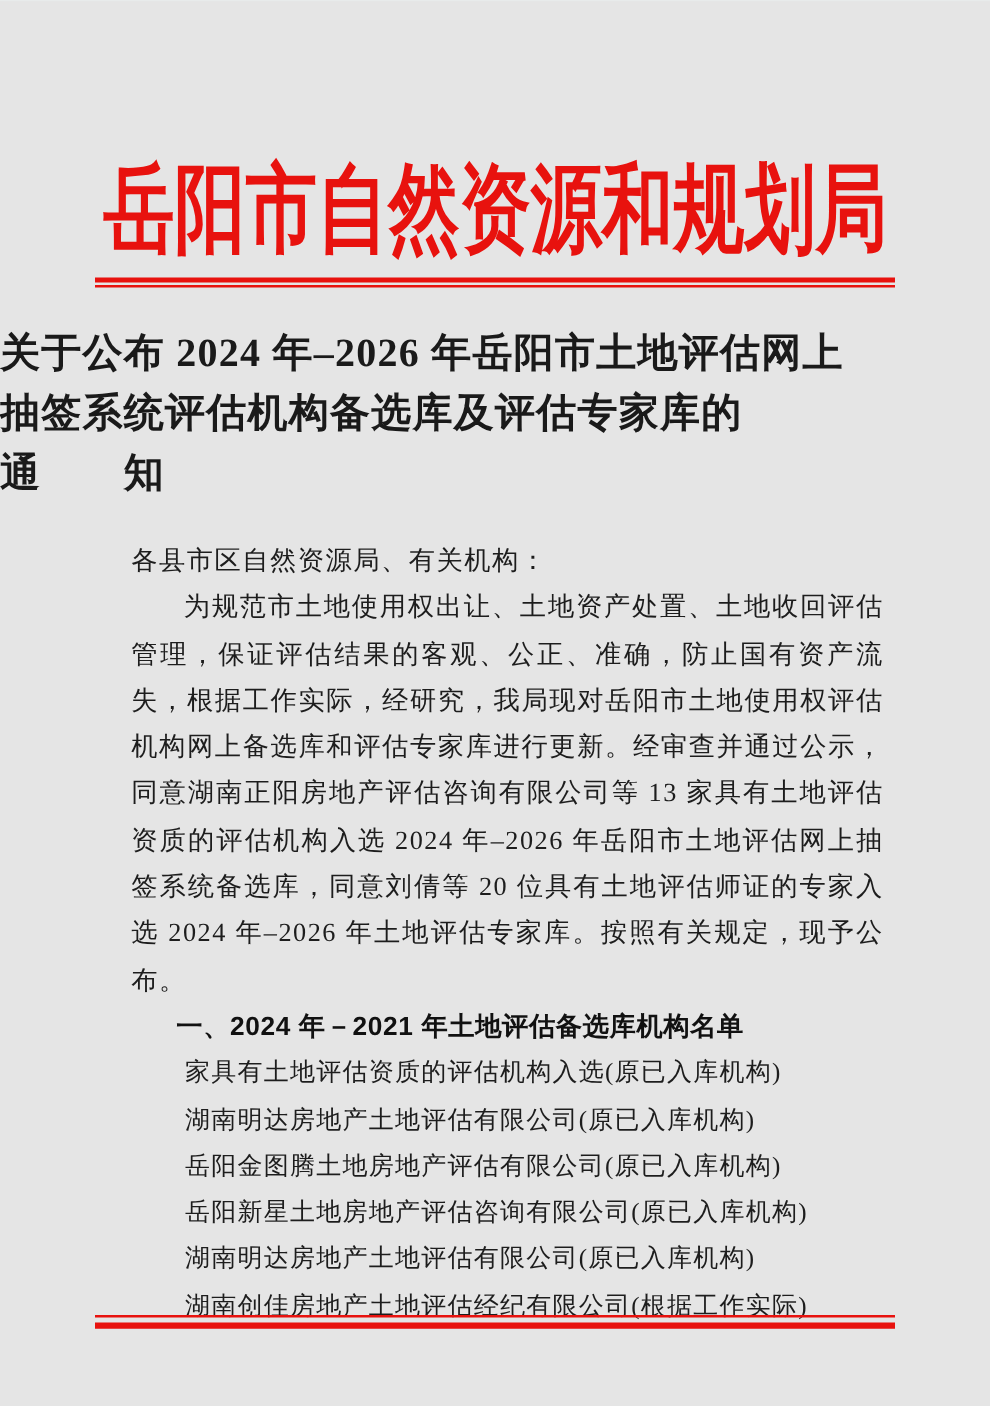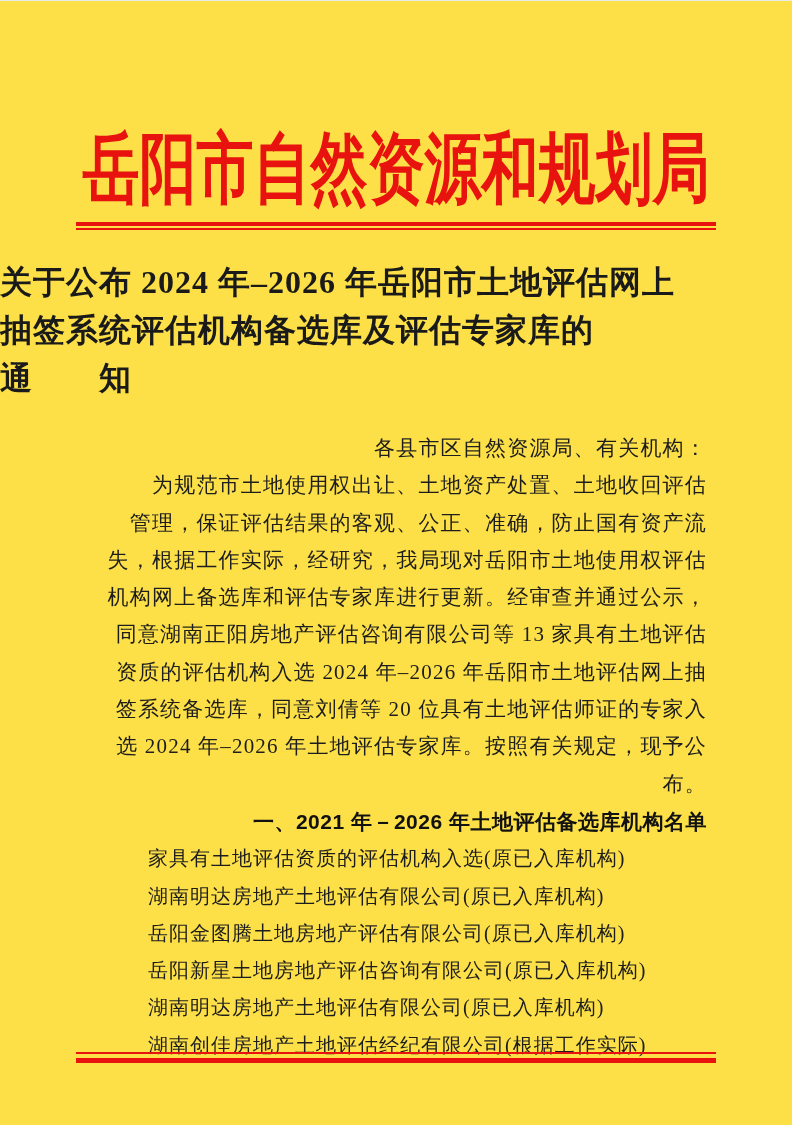--- a/index.html
+++ b/index.html
@@ -5,21 +5,21 @@
   html, body {
     margin: 0;
     padding: 0;
     background: #ffffff;
     font-family: "Liberation Serif", "DejaVu Serif", serif;
   }
   .page {
     position: relative;
     width: 792px;
     height: 1125px;
-    background: #fde047;
+    background: #e5e5e5;
     overflow: hidden;
   }
   .scan-edge {
     position: absolute;
     top: 0; left: 0; right: 0;
     height: 1px;
     background: #e8ebeb;
   }
   
   .agency {
@@ -65,21 +65,21 @@
   .body {
     position: absolute;
     top: 430px;
     left: 105px;
     width: 602px;
     color: #1d1d1d;
     font-size: 21px;
     line-height: 37.3px;
     letter-spacing: 1.2px;
   }
-  .body p { margin: 0; text-align: right; }
+  .body p { margin: 0; }
   .salutation { text-align: left; }
   .paragraph {
     text-indent: 42px;
     text-align: justify;
     text-justify: inter-ideograph;
   }
   .section-heading {
     text-indent: 36px;
     font-family: "Liberation Sans", "DejaVu Sans", sans-serif;
     font-weight: bold;
@@ -112,21 +112,21 @@
     <div class="title-line">关于公布 2024 年–2026 年岳阳市土地评估网上</div>
     <div class="title-line">抽签系统评估机构备选库及评估专家库的</div>
     <div class="title-line">通　　知</div>
   </div>
 
   <div class="body">
     <p class="salutation">各县市区自然资源局、有关机构：</p>
 
     <p class="paragraph">为规范市土地使用权出让、土地资产处置、土地收回评估管理，保证评估结果的客观、公正、准确，防止国有资产流失，根据工作实际，经研究，我局现对岳阳市土地使用权评估机构网上备选库和评估专家库进行更新。经审查并通过公示，同意湖南正阳房地产评估咨询有限公司等 13 家具有土地评估资质的评估机构入选 2024 年–2026 年岳阳市土地评估网上抽签系统备选库，同意刘倩等 20 位具有土地评估师证的专家入选 2024 年–2026 年土地评估专家库。按照有关规定，现予公布。</p>
 
-    <p class="section-heading">一、2021 年－2026 年土地评估备选库机构名单</p>
+    <p class="section-heading">一、2024 年－2021 年土地评估备选库机构名单</p>
 
     <div class="org-list">
       <div class="org-item">家具有土地评估资质的评估机构入选(原已入库机构)</div>
       <div class="org-item">湖南明达房地产土地评估有限公司(原已入库机构)</div>
       <div class="org-item">岳阳金图腾土地房地产评估有限公司(原已入库机构)</div>
       <div class="org-item">岳阳新星土地房地产评估咨询有限公司(原已入库机构)</div>
       <div class="org-item">湖南明达房地产土地评估有限公司(原已入库机构)</div>
       <div class="org-item">湖南创佳房地产土地评估经纪有限公司(根据工作实际)</div>
     </div>
   </div>

